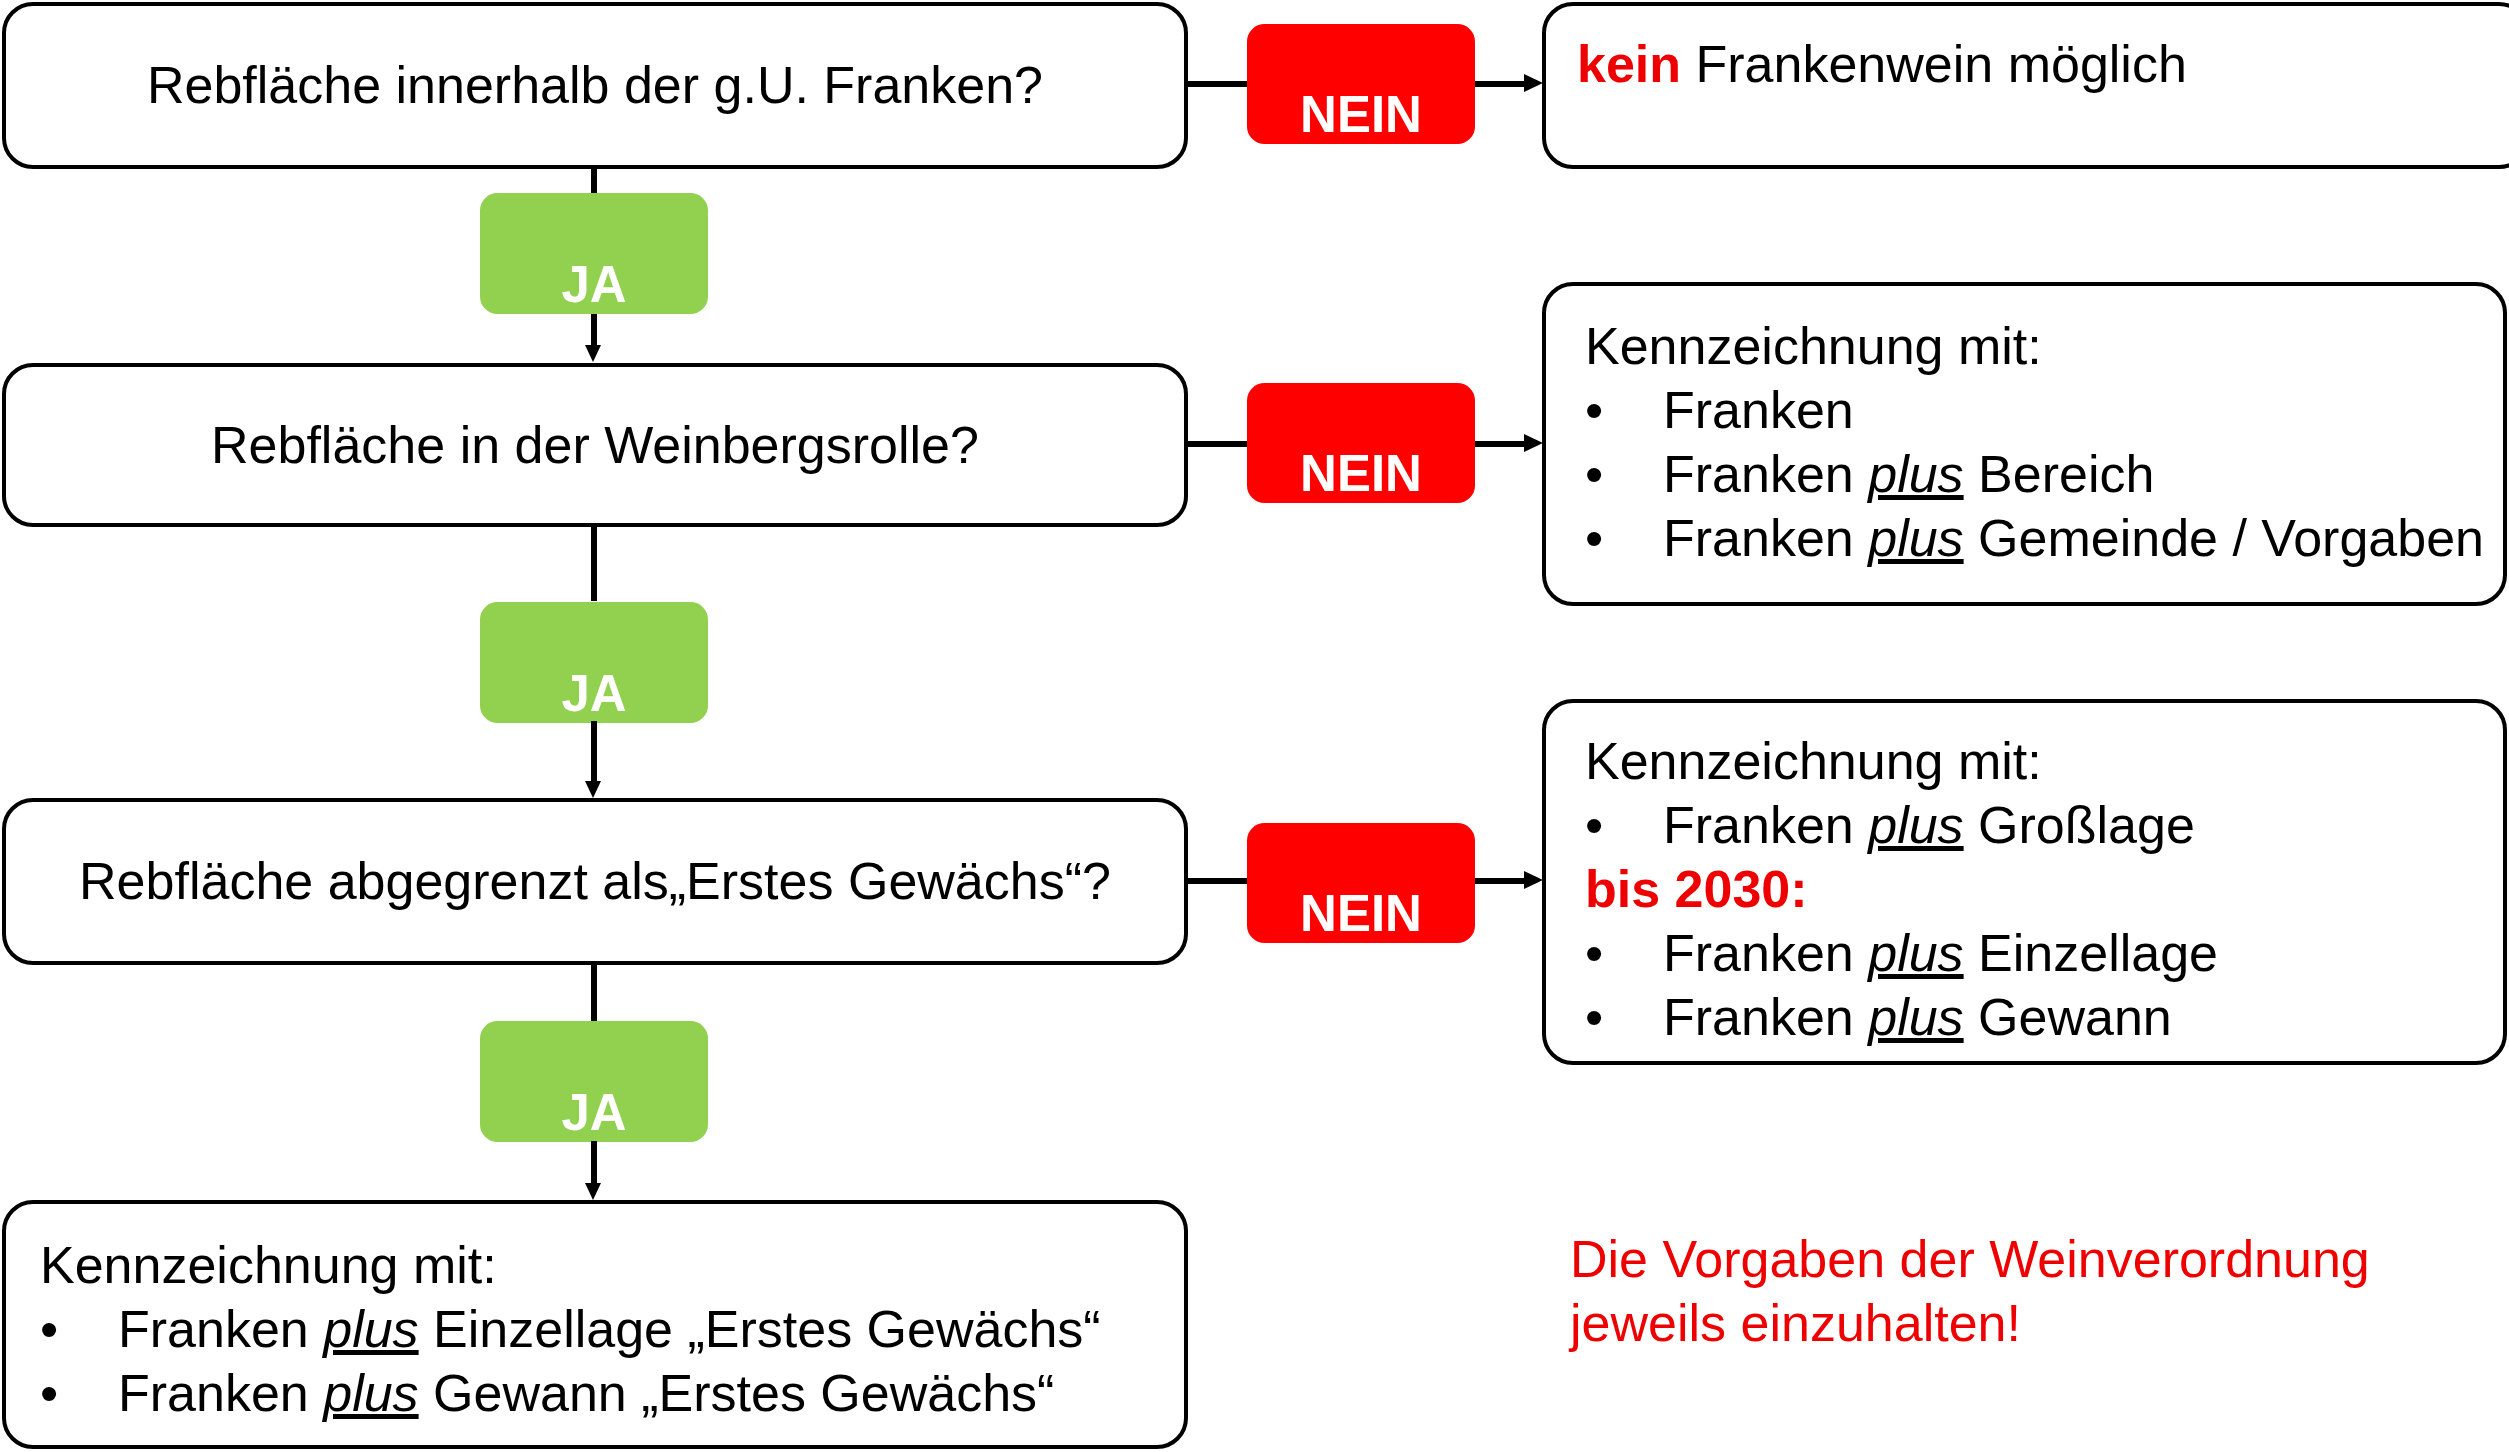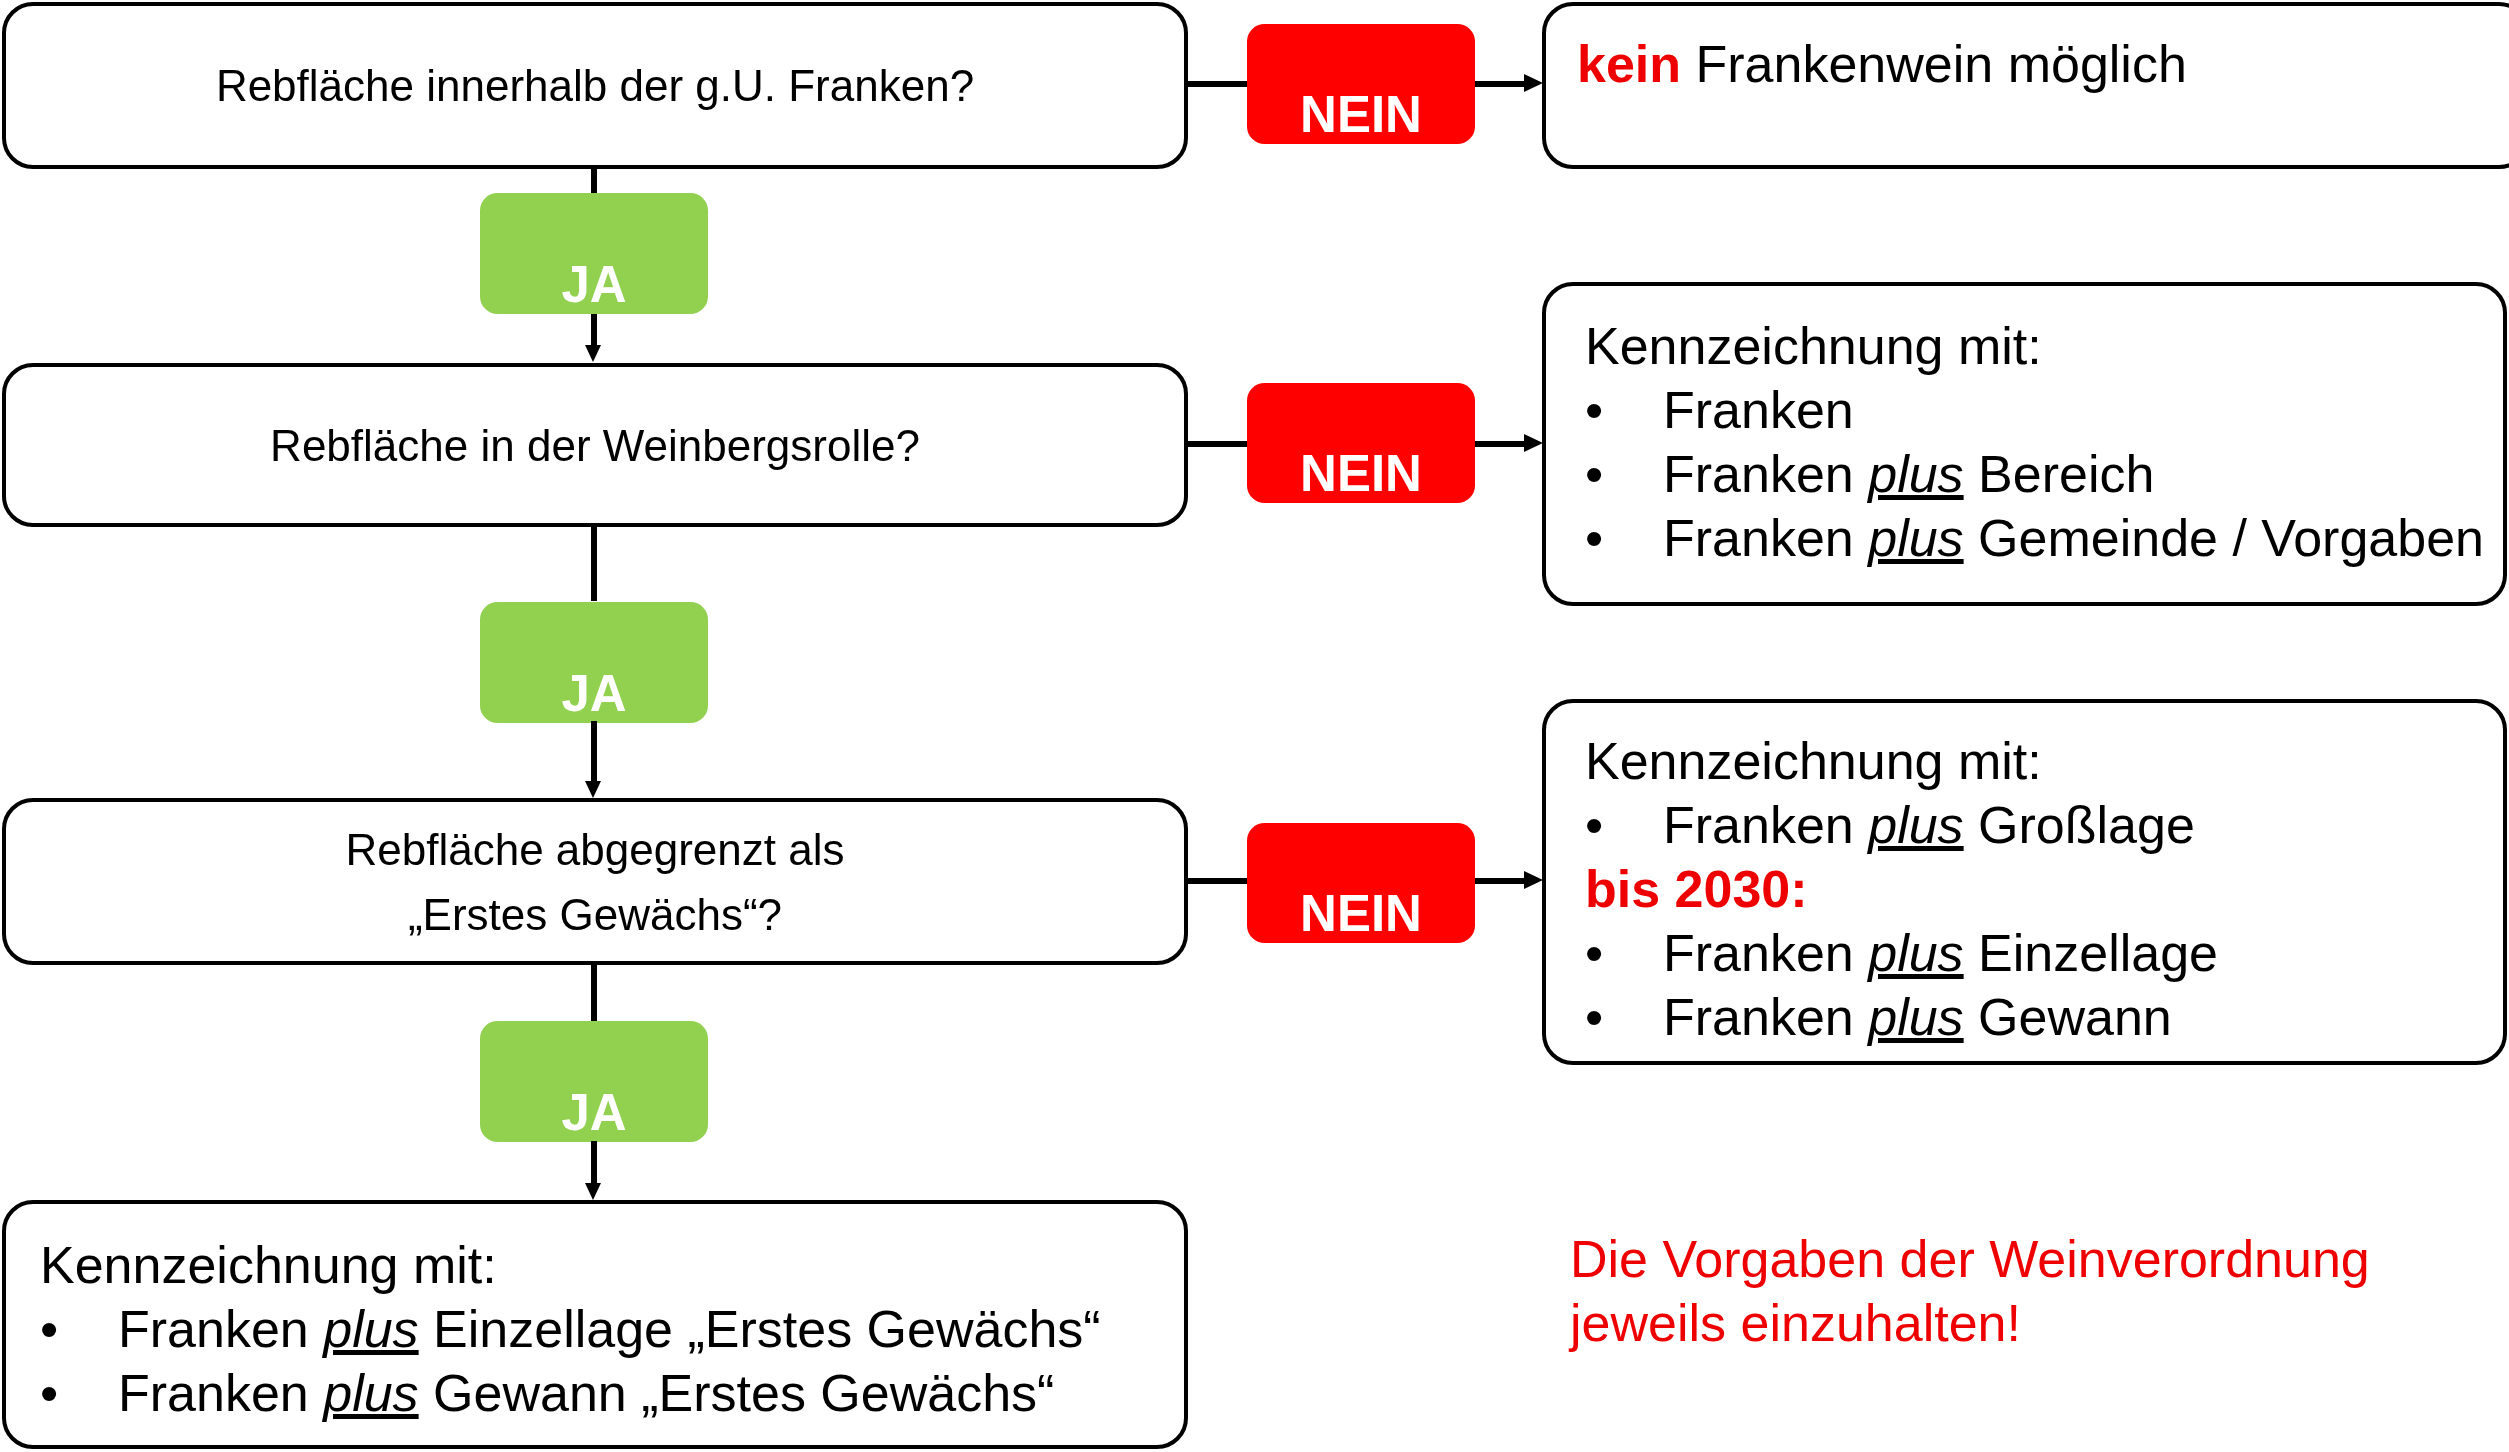--- a/index.html
+++ b/index.html
@@ -1,21 +1,21 @@
 <!DOCTYPE html>
 <html><head>
 <meta charset="utf-8">
 <style>
   html, body { margin: 0; padding: 0; background: #ffffff; }
   body { width: 2509px; height: 1453px; position: relative; overflow: hidden;
          font-family: "Liberation Sans", sans-serif; color: #000; }
   .box { position: absolute; box-sizing: border-box; border: 4.9px solid #000;
          border-radius: 31px; background: #fff; }
   .q { display: flex; align-items: center; justify-content: center; text-align: center;
-       font-size: 44px; line-height: 65px; }
+       font-size: 52px; line-height: 65px; }
   .tag { position: absolute; box-sizing: border-box; border-radius: 17.6px;
          display: flex; align-items: flex-end; justify-content: center;
          color: #fff; font-weight: bold; font-size: 51px; }
   .nein { background: #ff0000; left: 1247px; width: 228px; height: 120px; }
   .ja { background: #92d050; left: 480px; width: 228px; height: 121px; }
   .vline { position: absolute; left: 591px; width: 5.9px; background: #000; }
   .hline { position: absolute; height: 5.9px; background: #000; }
   .arrow-down { position: absolute; left: 585px; width: 0; height: 0;
     border-left: 8.8px solid transparent; border-right: 8.8px solid transparent; border-top: 17.6px solid #000; }
   .arrow-right { position: absolute; left: 1524px; width: 0; height: 0;
@@ -80,21 +80,21 @@
   </div>
 </div>
 
 <div class="vline" style="top:525px; height:76px;"></div>
 <div class="tag ja" style="top:602px;">
   <span>JA</span>
 </div>
 <div class="vline" style="top:721px; height:62px;"></div>
 <div class="arrow-down" style="top:781px;"></div>
 
-<div class="box q" style="left:2px; top:798px; width:1186px; height:167px; flex-direction:column;">
+<div class="box q" style="left:2px; top:798px; width:1186px; height:167px; flex-direction:row;">
   <span>Rebfläche abgegrenzt als</span>
   <span>„Erstes Gewächs“?</span>
 </div>
 <div class="hline" style="left:1186px; top:878px; width:61px;"></div>
 <div class="tag nein" style="top:823px;">
   <span>NEIN</span>
 </div>
 <div class="hline" style="left:1475px; top:878px; width:51px;"></div>
 <div class="arrow-right" style="top:871px;"></div>
 <div class="box" style="left:1542px; top:699px; width:965px; height:366px;">

